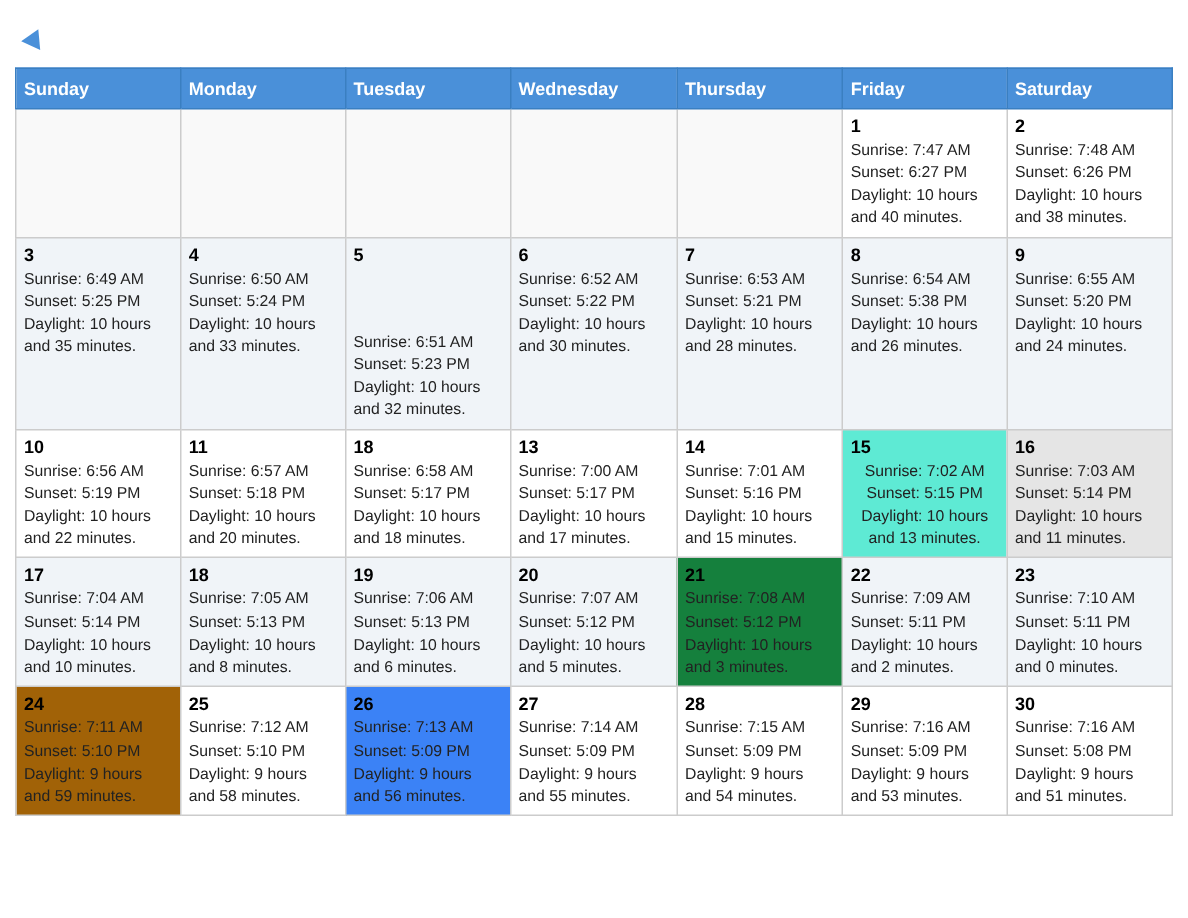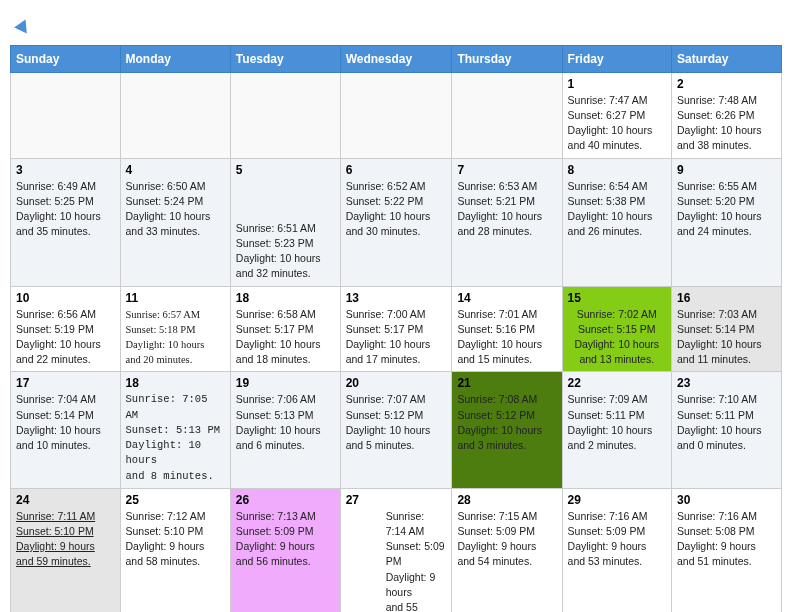--- a/index.html
+++ b/index.html
@@ -200,21 +200,21 @@
       <tr class="week-row">
         <td style="background: rgb(255, 255, 255);">
           <span class="day-num">10</span>
           <div class="day-info" style="white-space: pre-line;">Sunrise: 6:56 AM
 Sunset: 5:19 PM
 Daylight: 10 hours
 and 22 minutes.</div>
         </td>
         <td style="background: rgb(255, 255, 255);">
           <span class="day-num">11</span>
-          <div class="day-info" style="white-space: pre-line; font-family: Liberation Serif, serif;">Sunrise: 6:57 AM
+          <div class="day-info" style="white-space: pre-line;">Sunrise: 6:57 AM
 Sunset: 5:18 PM
 Daylight: 10 hours
 and 20 minutes.</div>
         </td>
         <td style="background: rgb(255, 255, 255);">
           <span class="day-num">18</span>
           <div class="day-info" style="white-space: pre-line;">Sunrise: 6:58 AM
 Sunset: 5:17 PM
 Daylight: 10 hours
 and 18 minutes.</div>
@@ -226,21 +226,21 @@
 Daylight: 10 hours
 and 17 minutes.</div>
         </td>
         <td style="background: rgb(255, 255, 255);">
           <span class="day-num">14</span>
           <div class="day-info" style="white-space: pre-line;">Sunrise: 7:01 AM
 Sunset: 5:16 PM
 Daylight: 10 hours
 and 15 minutes.</div>
         </td>
-        <td style="background: #84cc16;">
+        <td style="background: #5eead4;">
           <span class="day-num">15</span>
           <div class="day-info" style="white-space: pre-line; text-align: center;">Sunrise: 7:02 AM
 Sunset: 5:15 PM
 Daylight: 10 hours
 and 13 minutes.</div>
         </td>
         <td style="background: #e5e5e5;">
           <span class="day-num">16</span>
           <div class="day-info" style="white-space: pre-line;">Sunrise: 7:03 AM
 Sunset: 5:14 PM
@@ -251,40 +251,40 @@
       <tr class="week-row">
         <td style="background: rgb(240, 244, 248);">
           <span class="day-num">17</span>
           <div class="day-info" style="white-space: pre-line;">Sunrise: 7:04 AM
 Sunset: 5:14 PM
 Daylight: 10 hours
 and 10 minutes.</div>
         </td>
         <td style="background: rgb(240, 244, 248);">
           <span class="day-num">18</span>
-          <div class="day-info" style="white-space: pre-line; font-family: Liberation Mono, monospace;">Sunrise: 7:05 AM
+          <div class="day-info" style="white-space: pre-line;">Sunrise: 7:05 AM
 Sunset: 5:13 PM
 Daylight: 10 hours
 and 8 minutes.</div>
         </td>
         <td style="background: rgb(240, 244, 248);">
           <span class="day-num">19</span>
           <div class="day-info" style="white-space: pre-line;">Sunrise: 7:06 AM
 Sunset: 5:13 PM
 Daylight: 10 hours
 and 6 minutes.</div>
         </td>
         <td style="background: rgb(240, 244, 248);">
           <span class="day-num">20</span>
           <div class="day-info" style="white-space: pre-line;">Sunrise: 7:07 AM
 Sunset: 5:12 PM
 Daylight: 10 hours
 and 5 minutes.</div>
         </td>
-        <td style="background: #4d7c0f;">
+        <td style="background: #15803d;">
           <span class="day-num">21</span>
           <div class="day-info" style="white-space: pre-line;">Sunrise: 7:08 AM
 Sunset: 5:12 PM
 Daylight: 10 hours
 and 3 minutes.</div>
         </td>
         <td style="background: rgb(240, 244, 248);">
           <span class="day-num">22</span>
           <div class="day-info" style="white-space: pre-line;">Sunrise: 7:09 AM
 Sunset: 5:11 PM
@@ -293,44 +293,44 @@
         </td>
         <td style="background: rgb(240, 244, 248);">
           <span class="day-num">23</span>
           <div class="day-info" style="white-space: pre-line;">Sunrise: 7:10 AM
 Sunset: 5:11 PM
 Daylight: 10 hours
 and 0 minutes.</div>
         </td>
       </tr>
       <tr class="week-row">
-        <td style="background: #e5e5e5;">
+        <td style="background: #a16207;">
           <span class="day-num">24</span>
-          <div class="day-info" style="white-space: pre-line; text-decoration: underline;">Sunrise: 7:11 AM
+          <div class="day-info" style="white-space: pre-line;">Sunrise: 7:11 AM
 Sunset: 5:10 PM
 Daylight: 9 hours
 and 59 minutes.</div>
         </td>
         <td style="background: rgb(255, 255, 255);">
           <span class="day-num">25</span>
           <div class="day-info" style="white-space: pre-line;">Sunrise: 7:12 AM
 Sunset: 5:10 PM
 Daylight: 9 hours
 and 58 minutes.</div>
         </td>
-        <td style="background: #f0abfc;">
+        <td style="background: #3b82f6;">
           <span class="day-num">26</span>
           <div class="day-info" style="white-space: pre-line;">Sunrise: 7:13 AM
 Sunset: 5:09 PM
 Daylight: 9 hours
 and 56 minutes.</div>
         </td>
         <td style="background: rgb(255, 255, 255);">
           <span class="day-num">27</span>
-          <div class="day-info" style="white-space: pre-line; margin-left: 40px;">Sunrise: 7:14 AM
+          <div class="day-info" style="white-space: pre-line;">Sunrise: 7:14 AM
 Sunset: 5:09 PM
 Daylight: 9 hours
 and 55 minutes.</div>
         </td>
         <td style="background: rgb(255, 255, 255);">
           <span class="day-num">28</span>
           <div class="day-info" style="white-space: pre-line;">Sunrise: 7:15 AM
 Sunset: 5:09 PM
 Daylight: 9 hours
 and 54 minutes.</div>

